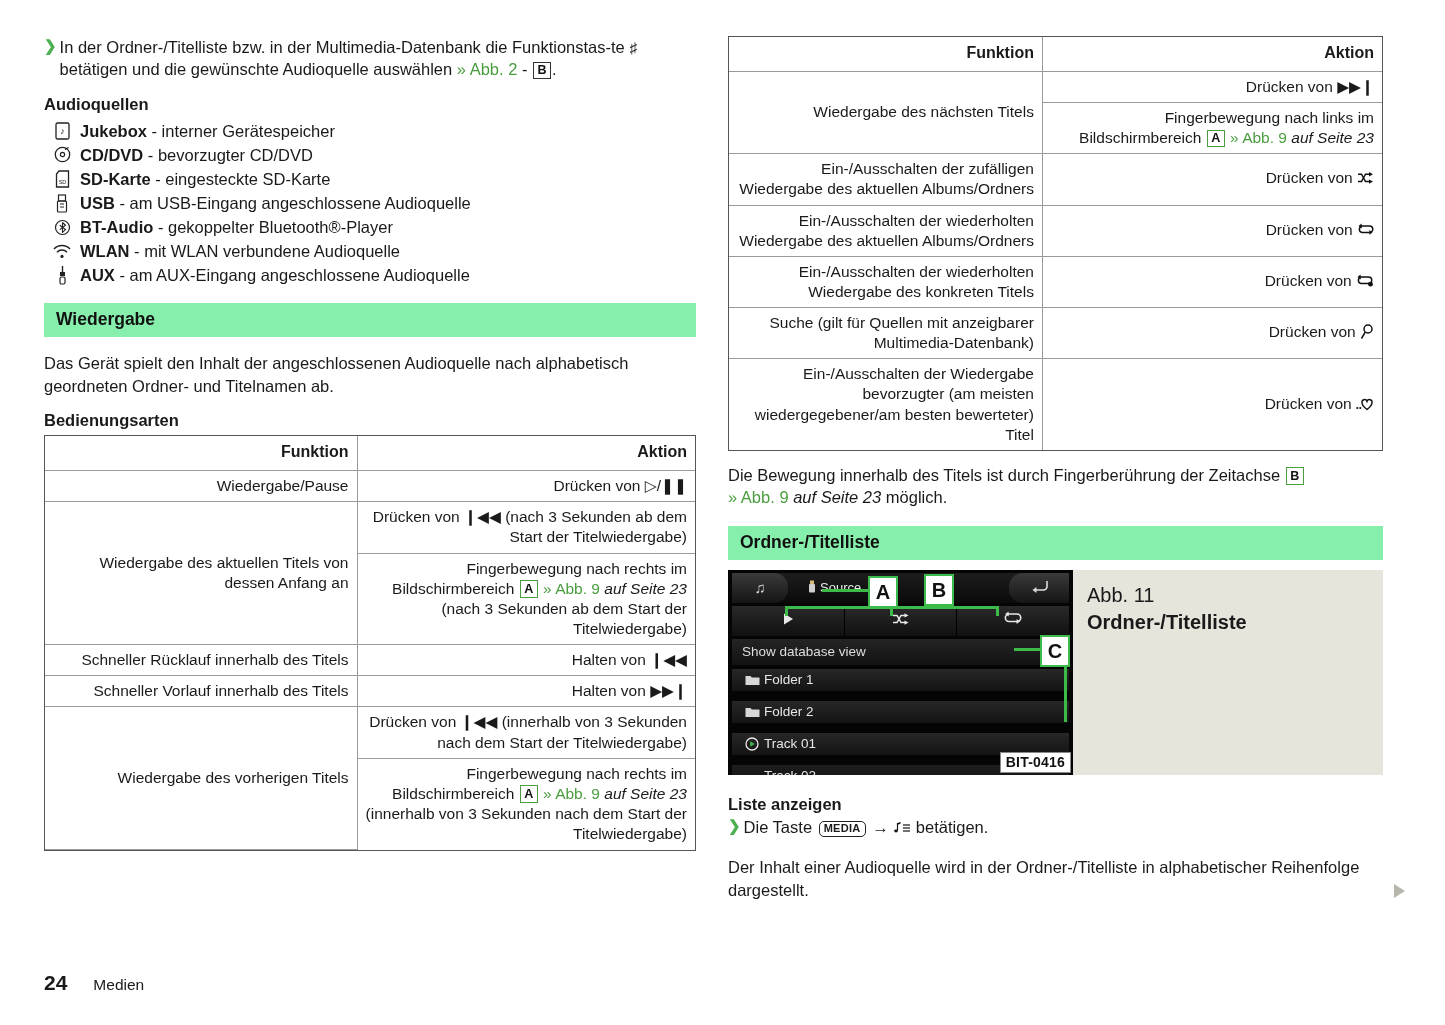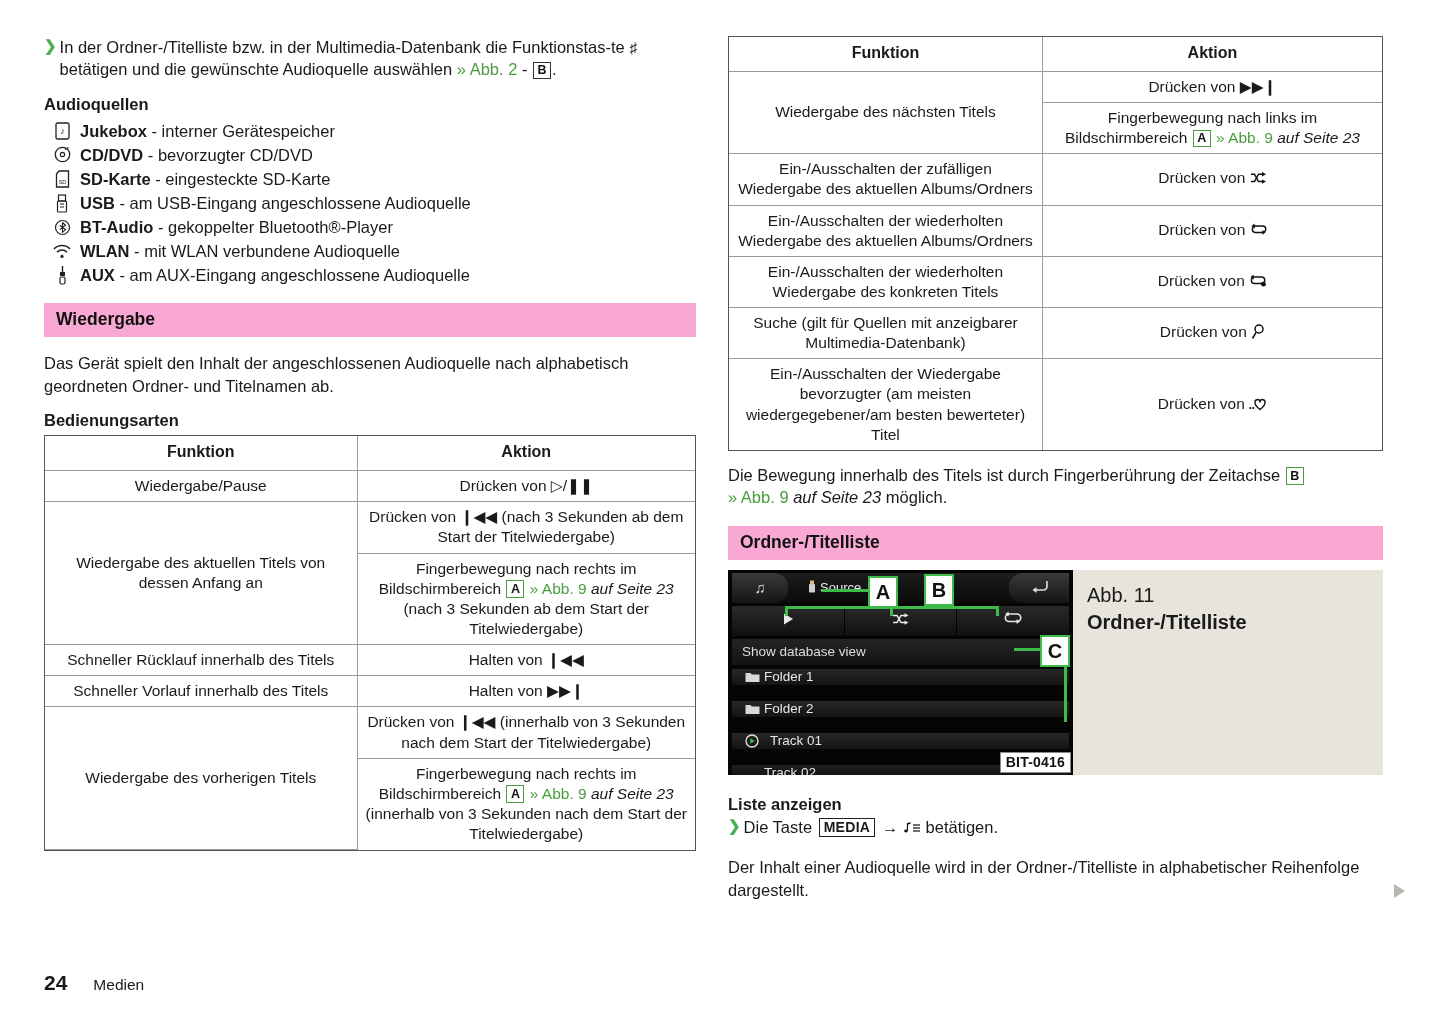--- a/index.html
+++ b/index.html
@@ -25,44 +25,44 @@
 
   
   .boxref{
     display:inline-block;border:1.4px solid #4a9d3f;
     font-size:12.5px;font-weight:bold;line-height:1;
     padding:1.5px 3.5px;margin:0 1px;vertical-align:1px;color:#111;
     background:#fff;
   }
   .boxref.gray{border-color:#333;}
   .keycap{
-    display:inline-block;border:1.5px solid #222;border-radius:0;
-    font-size:14px;font-weight:bold;letter-spacing:.3px;
+    display:inline-block;border:1.5px solid #222;border-radius:5px;
+    font-size:11px;font-weight:bold;letter-spacing:.3px;
     padding:1px 4px 2px;margin:0 2px;vertical-align:1px;line-height:1;
   }
 
   h3.subhead{font-size:16.5px;font-weight:bold;margin:14px 0 5px 0;}
   .sechead{
-    background:#f9a8d4;color:#111;font-weight:bold;font-size:17.5px;
+    background:#86efac;color:#111;font-weight:bold;font-size:17.5px;
     padding:6px 10px 7px 12px;margin:0;
   }
 
   
   .srclist{margin-top:4px;}
   .srcrow{display:flex;align-items:center;font-size:16.5px;line-height:1.46;}
   .srcicon{flex:0 0 36px;display:flex;justify-content:center;align-items:center;height:22px;}
   .srcicon svg{display:block;}
   .srctext{flex:1 1 auto;}
 
   
   table.tbl{border-collapse:collapse;width:100%;font-size:15.5px;table-layout:fixed;}
   table.tbl th, table.tbl td{
     border:1px solid #9a9a9a;
     padding:5px 8px;
-    text-align:center;
+    text-align:right;
     vertical-align:middle;
     line-height:1.3;
   }
   table.tbl th{font-weight:bold;font-size:16px;padding:6px 8px 7px;}
   table.tbl{border:1.6px solid #5a5a5a;}
   .tblwrap{border:1.6px solid #555;}
   .tblwrap table.tbl{border:0;}
   .tblwrap table.tbl th:first-child,.tblwrap table.tbl td:first-child{border-left:0;}
   .tblwrap table.tbl th:last-child,.tblwrap table.tbl td:last-child{border-right:0;}
   .tblwrap table.tbl tr:first-child th{border-top:0;}
@@ -116,21 +116,21 @@
   .sc-ctrl{flex:1 1 0;display:flex;align-items:center;justify-content:center;
     border-right:1px solid #000;}
   .sc-ctrl:last-child{border-right:0;}
   .sc-dbrow{
     position:absolute;left:4px;top:69px;right:4px;height:26px;
     background:linear-gradient(180deg,#242424,#131313);
     display:flex;align-items:center;color:#ddd;font-size:13.5px;padding-left:10px;
     box-sizing:border-box;
   }
   .sc-item{
-    position:absolute;left:4px;right:4px;height:16px;
+    position:absolute;left:4px;right:4px;height:22px;
     background:linear-gradient(180deg,#272727,#141414);
     display:flex;align-items:center;color:#e6e6e6;font-size:13.5px;
     box-sizing:border-box;padding-left:8px;
   }
   .sc-item .ic{width:24px;display:flex;align-items:center;justify-content:center;}
   .sc-scroll{
     position:absolute;right:6px;top:70px;width:3px;height:82px;background:#3dbb4a;
   }
   .sc-bit{
     position:absolute;right:2px;bottom:2px;background:#fff;color:#111;
@@ -451,21 +451,21 @@
           <span>Folder 1</span>
         </div>
         <div class="sc-item" style="top:131px;">
           <span class="ic">
               <svg width="15" height="12" viewBox="0 0 15 12">
                 <path d="M0.5 2 L5.5 2 L6.8 3.5 L14.5 3.5 L14.5 11 L0.5 11 Z" fill="#d8d8d8"></path>
               </svg>
             </span>
           <span>Folder 2</span>
         </div>
-        <div class="sc-item" style="top:163px;gap:6px;">
+        <div class="sc-item" style="top:163px;">
           <span class="ic">
               <svg width="14" height="14" viewBox="0 0 14 14">
                 <circle cx="7" cy="7" r="6" fill="none" stroke="#e8e8e8" stroke-width="1.3"></circle>
                 <path d="M5.2 4.2 L9.8 7 L5.2 9.8 Z" fill="#3dbb4a"></path>
               </svg>
             </span>
           <span>Track 01</span>
         </div>
         <div class="sc-item" style="top:195px;background:linear-gradient(180deg,#1e1e1e,#0d0d0d);">
           <span class="ic"></span>

